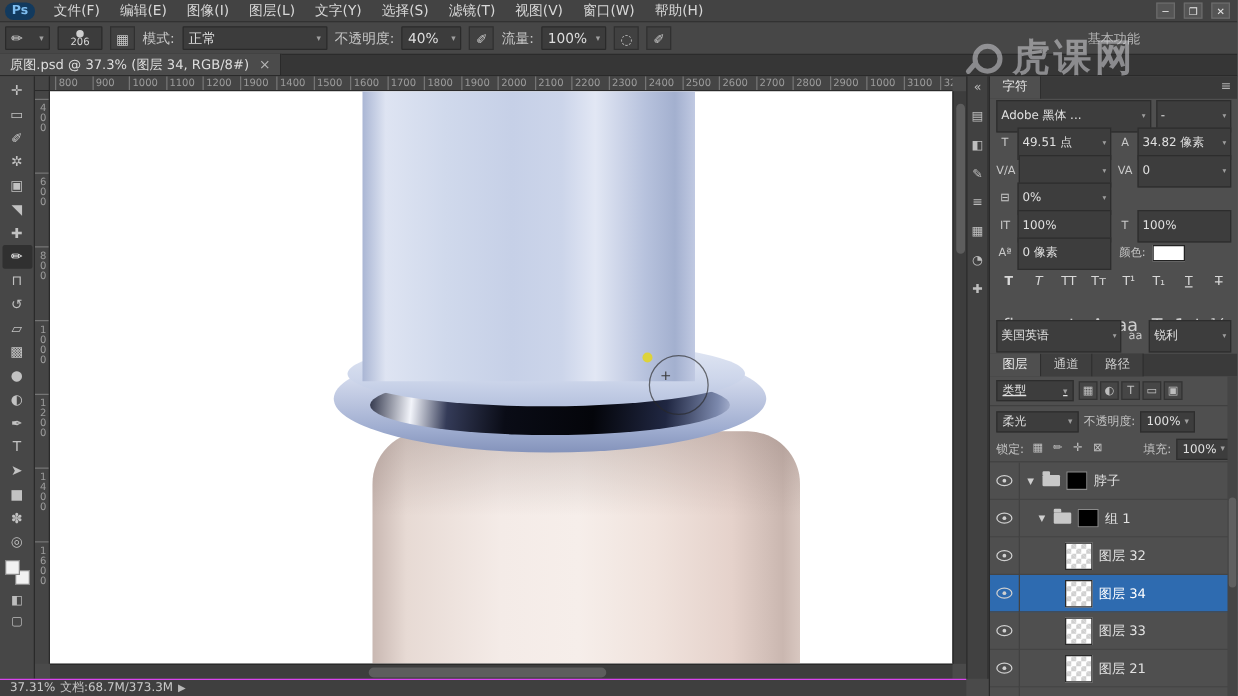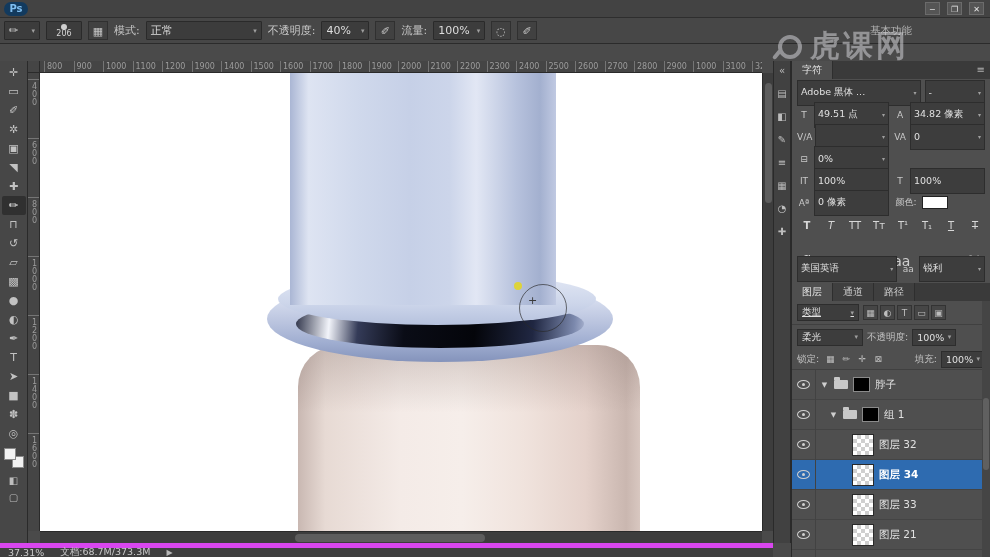--- a/index.html
+++ b/index.html
@@ -142,45 +142,67 @@
   .folder{width:14px;height:9px;background:#c8c8c8;border-radius:1px;position:relative;display:none;flex:0 0 14px;}
   .folder::before{content:"";position:absolute;top:-3px;left:0;width:6px;height:3px;background:#c8c8c8;border-radius:1px 1px 0 0;}
   .layer-row.group .folder{display:inline-block;}
   .thumb{flex:0 0 auto;}
   .thumb.black{width:17px;height:15px;background:#000;border:1px solid #8a8a8a;}
   .thumb.checker{width:22px;height:22px;border:1px solid #2a2a2a;background:#fff;
     background-image:linear-gradient(45deg,#cfcfcf 25%,transparent 25%,transparent 75%,#cfcfcf 75%),
                      linear-gradient(45deg,#cfcfcf 25%,transparent 25%,transparent 75%,#cfcfcf 75%);
     background-size:8px 8px;background-position:0 0,4px 4px;}
   .layer-name{font-size:10.5px;color:#e2e2e2;white-space:nowrap;overflow:hidden;}
-  .layer-row.selected .layer-name{color:#ffffff;font-weight:bold;}
+  .layer-row.selected .layer-name{color:#ffffff;}
   #layers-scroll{position:absolute;right:0;top:0;bottom:0;width:8px;background:#454545;}
   #layers-scroll .thumb{position:absolute;left:1px;top:38%;width:6px;height:28%;background:#606060;border-radius:3px;}
 
   
   #statusbar{position:absolute;left:0;top:543px;width:773px;height:14px;background:#3f3f3f;
-             border-top:5px solid #d946ef;display:flex;align-items:center;gap:16px;padding-left:8px;
+             border-top:1px solid #d946ef;display:flex;align-items:center;gap:4px;padding-left:8px;
              font-size:9.5px;color:#c8c8c8;}
   #status-play{color:#b8b8b8;font-size:8px;}
 
   
   #watermark{position:absolute;left:778px;top:26px;z-index:60;display:flex;align-items:center;gap:8px;
              opacity:.55;pointer-events:none;}
   .wm-lens{width:24px;height:24px;border:4px solid #cfcfd4;border-radius:50%;position:relative;display:inline-block;}
   .wm-lens::after{content:"";position:absolute;width:4px;height:11px;background:#cfcfd4;left:-7px;bottom:-5px;
                   transform:rotate(40deg);border-radius:2px;}
   .wm-text{font-size:30px;font-weight:bold;color:#d2d2d6;letter-spacing:3px;white-space:nowrap;}
 </style>
 </head>
 <body>
 
 <div id="app">
 
   <div id="menubar">
     <span class="ps-logo">Ps</span>
+    <span style="display:flex;">
+
+        <span class="menu-item">文件(F)</span>
+
+        <span class="menu-item">编辑(E)</span>
+
+        <span class="menu-item">图像(I)</span>
+
+        <span class="menu-item">图层(L)</span>
+
+        <span class="menu-item">文字(Y)</span>
+
+        <span class="menu-item">选择(S)</span>
+
+        <span class="menu-item">滤镜(T)</span>
+
+        <span class="menu-item">视图(V)</span>
+
+        <span class="menu-item">窗口(W)</span>
+
+        <span class="menu-item">帮助(H)</span>
+      </span>
     <span id="win-controls">
       <span class="win-btn">─</span>
       <span class="win-btn">❐</span>
       <span class="win-btn">✕</span>
     </span>
   </div>
 
   <div id="optionsbar">
     <span class="opt-box tool-preset">
       <span>✏</span>
@@ -205,20 +227,26 @@
     <span class="opt-label">流量:</span>
     <span class="opt-box" style="width:52px;">
       <span>100%</span>
       <span class="caret">▾</span>
     </span>
     <span class="opt-icon">◌</span>
     <span class="opt-icon">✐</span>
     <span id="workspace">基本功能</span>
   </div>
 
+  <div id="tabstrip">
+    <span id="doc-tab">
+      <span>原图.psd @ 37.3% (图层 34, RGB/8#)</span>
+      <span class="close">×</span>
+    </span>
+  </div>
 
   <div id="corner"></div>
   <div id="hruler">
 
   <span class="hrl">800</span>
       <span class="hrl">900</span>
       <span class="hrl">1000</span>
       <span class="hrl">1100</span>
       <span class="hrl">1200</span>
       <span class="hrl">1900</span>

